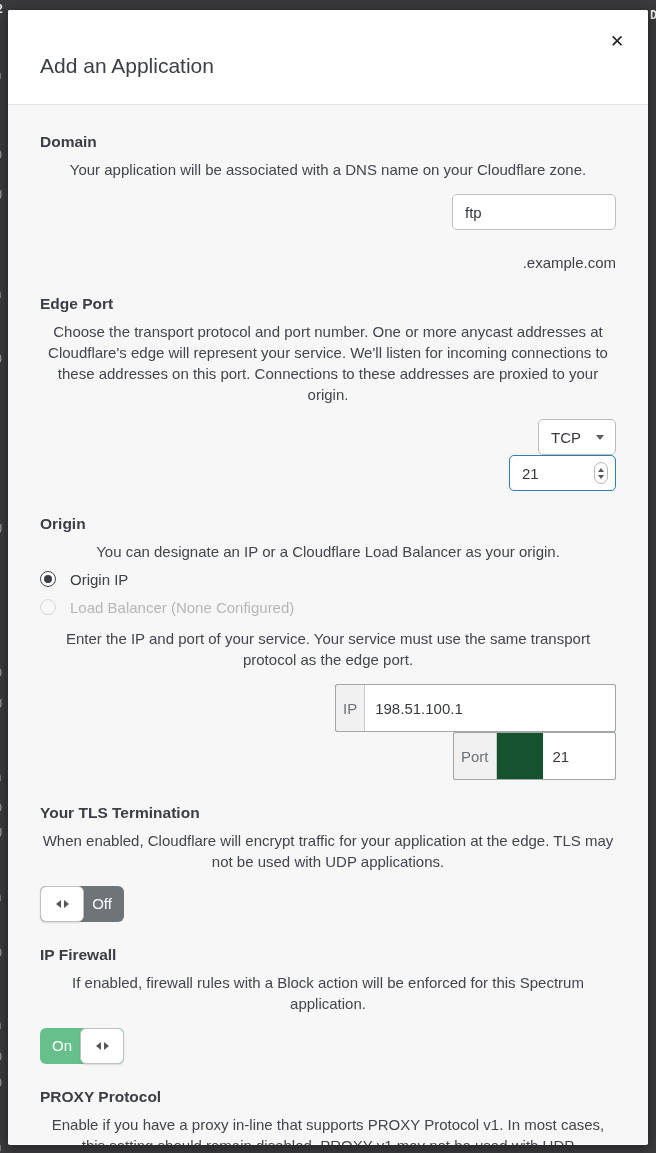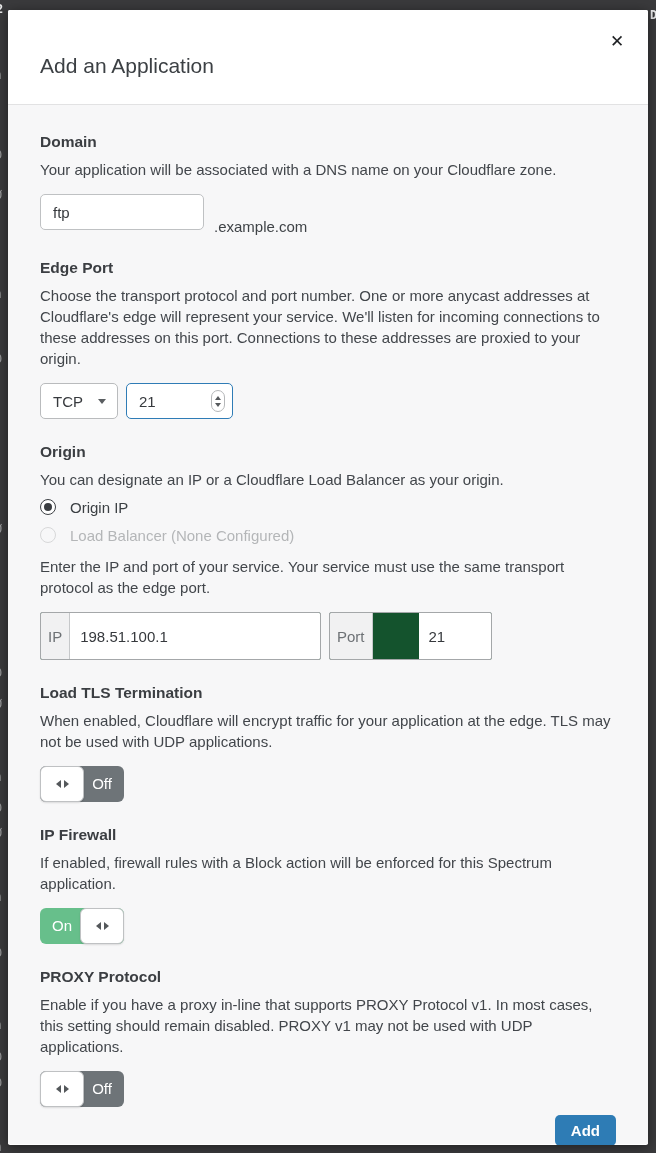--- a/index.html
+++ b/index.html
@@ -74,25 +74,27 @@
     font-weight: 700;
     color: #3b3e42;
     margin: 0 0 8px 0;
   }
   .section { margin-top: 24px; }
   .section:first-child { margin-top: 0; }
   p.desc {
     font-size: 15px;
     line-height: 21px;
     color: #42464b;
+    text-align: center;
   }
   .control-row {
     margin-top: 14px;
     display: flex;
-    align-items: flex-start;
+    align-items: flex-end;
+    flex-direction: column;
   }
   
   .text-input {
     height: 36px;
     background: #ffffff;
     border: 1px solid #bfc1c3;
     border-radius: 5px;
     font-size: 15px;
     color: #36393d;
     padding: 0 12px;
@@ -371,21 +373,21 @@
           <input class="prefix-input" type="text" value="198.51.100.1" style="">
         </div>
         <div class="prefix-group port-group">
           <span class="prefix-cell">Port</span>
           <input class="prefix-input" type="text" value="21" style="">
         </div>
       </div>
     </div>
 
     <div class="section">
-      <h3 class="section-label">Load TLS Termination</h3>
+      <h3 class="section-label">Your TLS Termination</h3>
       <p class="desc">When enabled, Cloudflare will encrypt traffic for your application at the edge. TLS may not be used with UDP applications.</p>
       <div class="toggle off">
         <span class="track"></span>
         <span class="grip">
           <span class="tri-left"></span>
           <span class="tri-right"></span>
         </span>
         <span class="state-label">Off</span>
       </div>
     </div>

